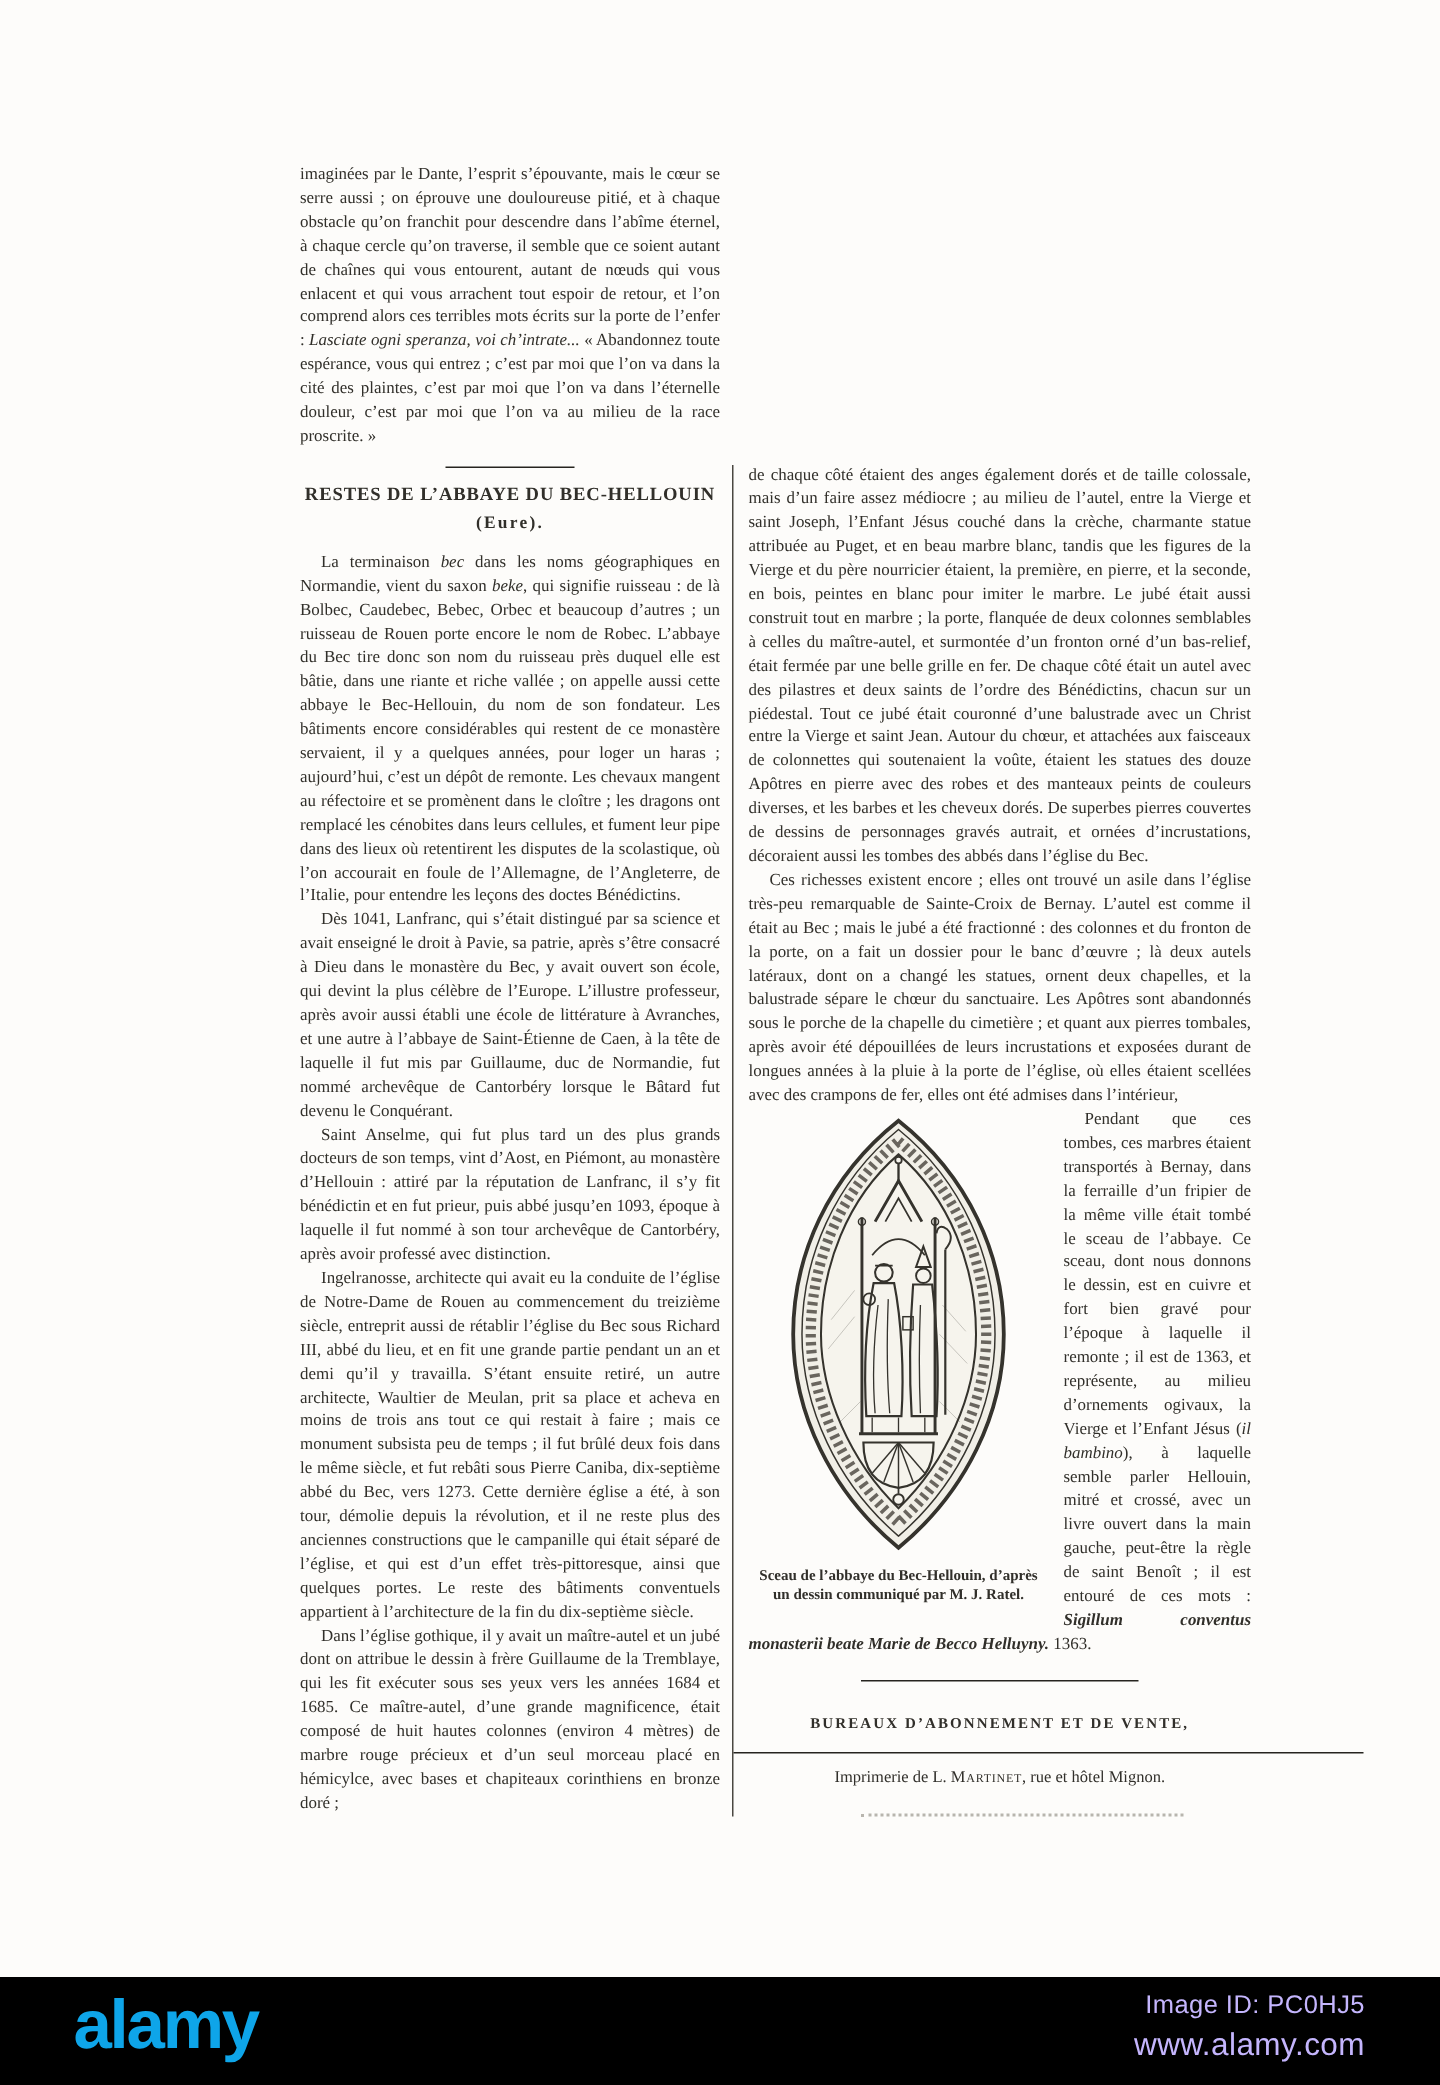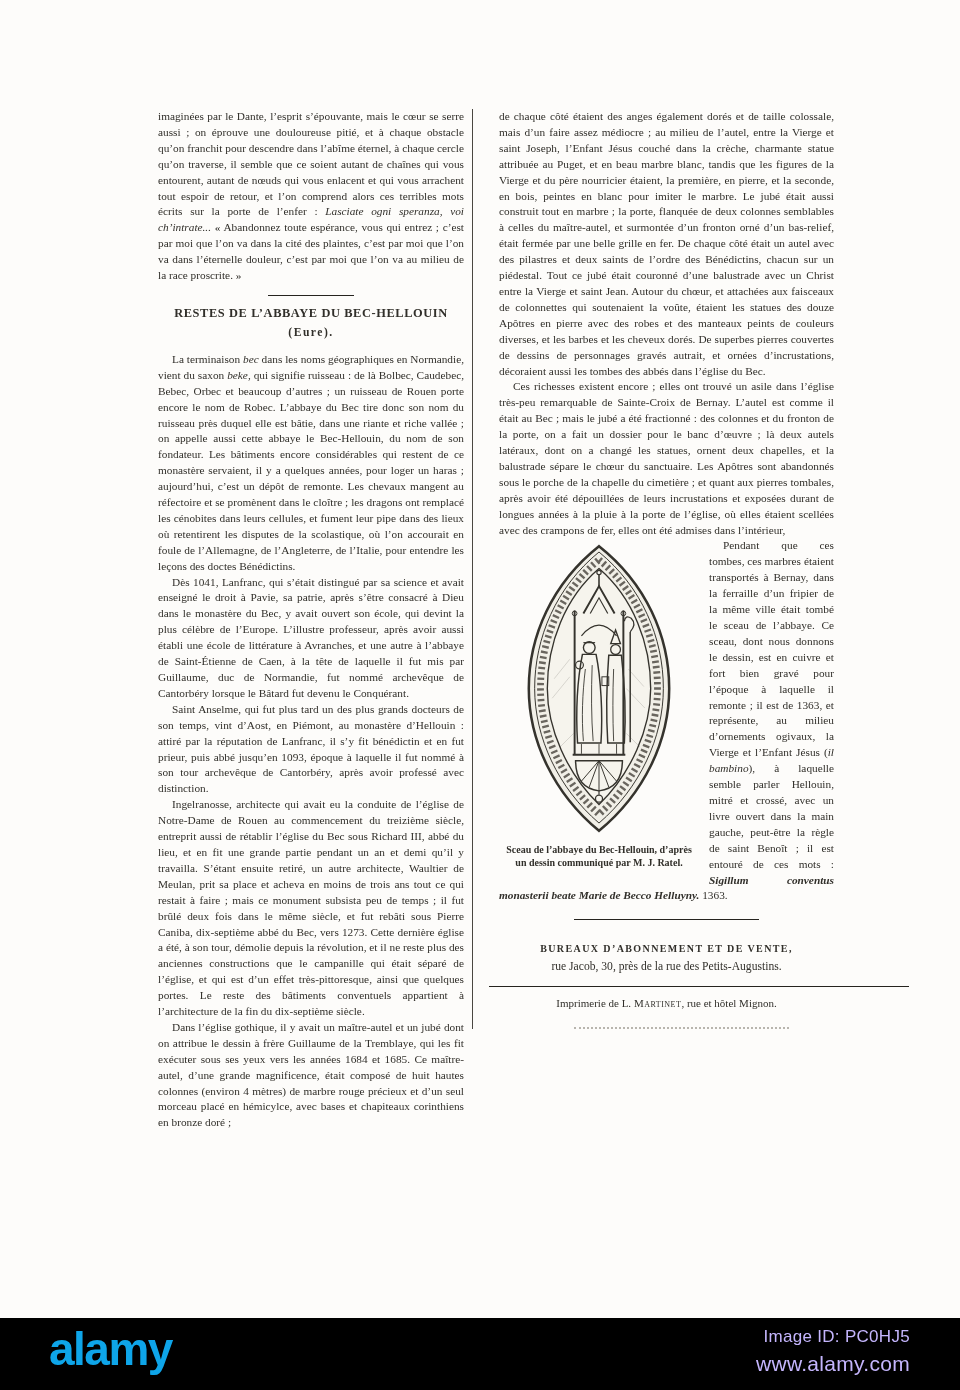--- a/index.html
+++ b/index.html
@@ -20,23 +20,23 @@
   
   .rule-top    { border-top:2px solid #26241f; }
   .masthead-row{ position:relative; height:24px; }
   .page-number { position:absolute; left:2px; top:4px; font-size:13.5px; letter-spacing:1px; }
   .journal-title{
     position:absolute; left:0; right:0; top:3px; text-align:center;
     font-size:15.5px; font-weight:bold; letter-spacing:3.5px; word-spacing:5px;
   }
   .rule-bottom { border-top:1.7px solid #26241f; }
   
-  .columns { display:flex; align-items:flex-start; margin-top:9px; }
+  .columns { display:flex; align-items:flex-end; margin-top:9px;margin-left:42px; }
   .col-left  { width:322px; }
-  .col-right { width:335px; margin-left:8px; border-left:1px solid #4a4741; padding-left:26px; }
+  .col-right { width:335px; margin-left:8px; border-left:1px solid #4a4741; padding-left:10px; }
   p { margin:0; text-align:justify; text-indent:14px; font-size:11.3px; line-height:15.9px; }
   p.no-indent { text-indent:0; }
   i { font-style:italic; }
   .bold-italic { font-style:italic; font-weight:bold; }
   .separator { width:86px; border-top:1.6px solid #26241f; margin:11px auto 9px auto; }
   .article-title {
     margin:4px 0 3px 0; text-align:center; text-indent:0;
     font-size:12.4px; font-weight:bold; letter-spacing:0.6px; line-height:17px;
   }
   .article-subtitle {
@@ -166,21 +166,20 @@
             </g>
           </svg>
               <span class="seal-caption">Sceau de l’abbaye du Bec-Hellouin, d’après un dessin communiqué par M. J. Ratel.</span>
             </span></p>
 
         <p><span>Pendant que ces tombes, ces marbres étaient transportés à Bernay, dans la ferraille d’un fripier de la même ville était tombé le sceau de l’abbaye. Ce sceau, dont nous donnons le dessin, est en cuivre et fort bien gravé pour l’époque à laquelle il remonte ; il est de 1363, et représente, au milieu d’ornements ogivaux, la Vierge et l’Enfant Jésus (</span><i>il bambino</i><span>), à laquelle semble parler Hellouin, mitré et crossé, avec un livre ouvert dans la main gauche, peut-être la règle de saint Benoît ; il est entouré de ces mots : </span><span class="bold-italic">Sigillum conventus monasterii beate Marie de Becco Helluyny.</span><span> 1363.</span></p>
 
         <div class="end-rule"></div>
 
         <p class="bureaux-line1">BUREAUX D’ABONNEMENT ET DE VENTE,</p>
-        <p class="bureaux-line2">rue Jacob, 30, près de la rue des Petits-Augustins.</p>
 
         <div class="footer-rule"></div>
 
         <p class="imprint"><span>Imprimerie de L. </span><span class="small-caps">Martinet</span><span>, rue et hôtel Mignon.</span></p>
 
         <div class="dotted-line"></div>
       </div>
     </div>
   </div>
 </div>

